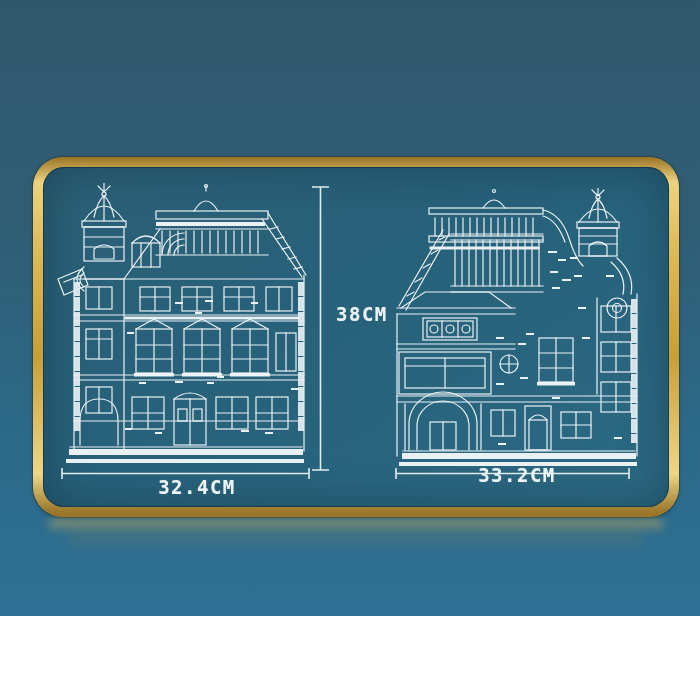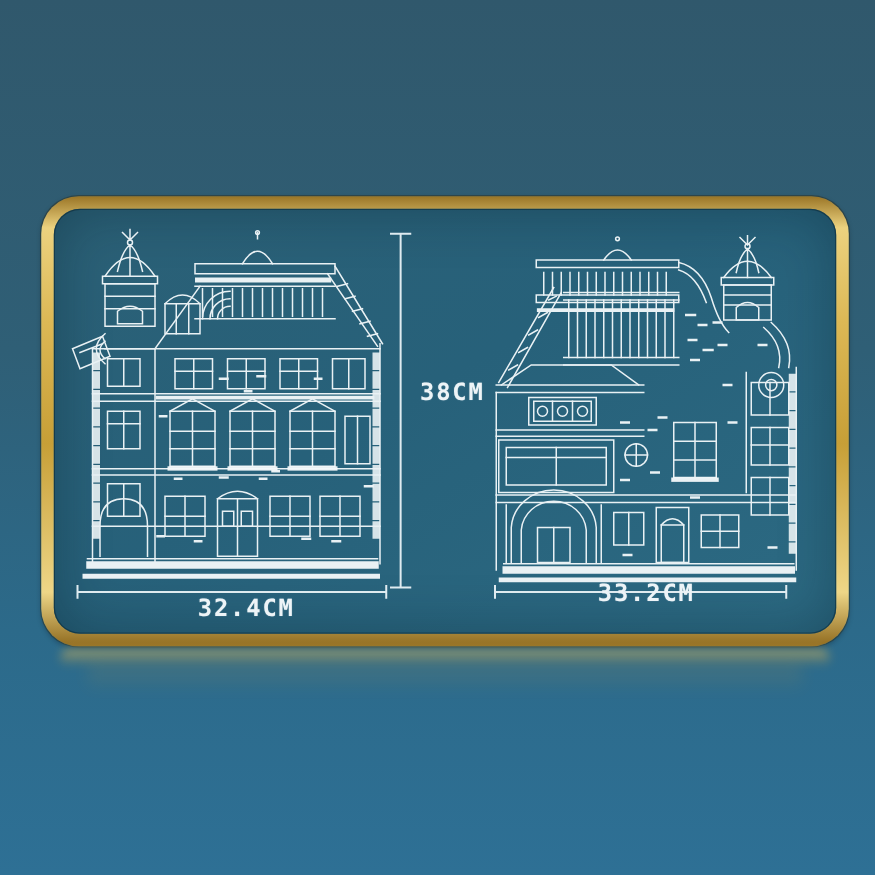--- a/index.html
+++ b/index.html
@@ -1,17 +1,17 @@
 <!DOCTYPE html>
 <html><head>
 <meta charset="utf-8">
 <style>
   html,body{margin:0;padding:0;}
   .stage{
-    position:relative;width:700px;height:700px;overflow:hidden;
+    position:relative;width:700px;height:616px;overflow:hidden;
     background:linear-gradient(180deg,#30586c 0%,#2f5f76 40%,#2c6a8a 72%,#2e7095 100%);
     font-family:"DejaVu Sans Mono","Liberation Mono",monospace;
   }
   .frame{
     position:absolute;left:33px;top:157px;width:646px;height:360px;
     border-radius:30px;
     background:linear-gradient(180deg,#9a7526 0%,#ecd27f 7%,#dcb855 28%,#c79f37 55%,#eed687 88%,#8f6a1e 100%);
     box-shadow:0 0 0 1px rgba(50,35,5,.35), 0 2px 4px rgba(0,10,20,.25);
   }
   .panel{

